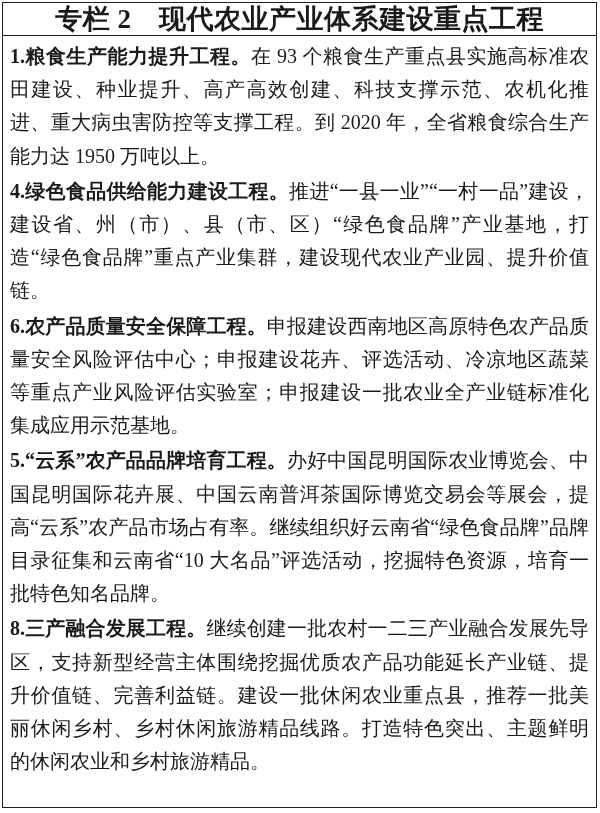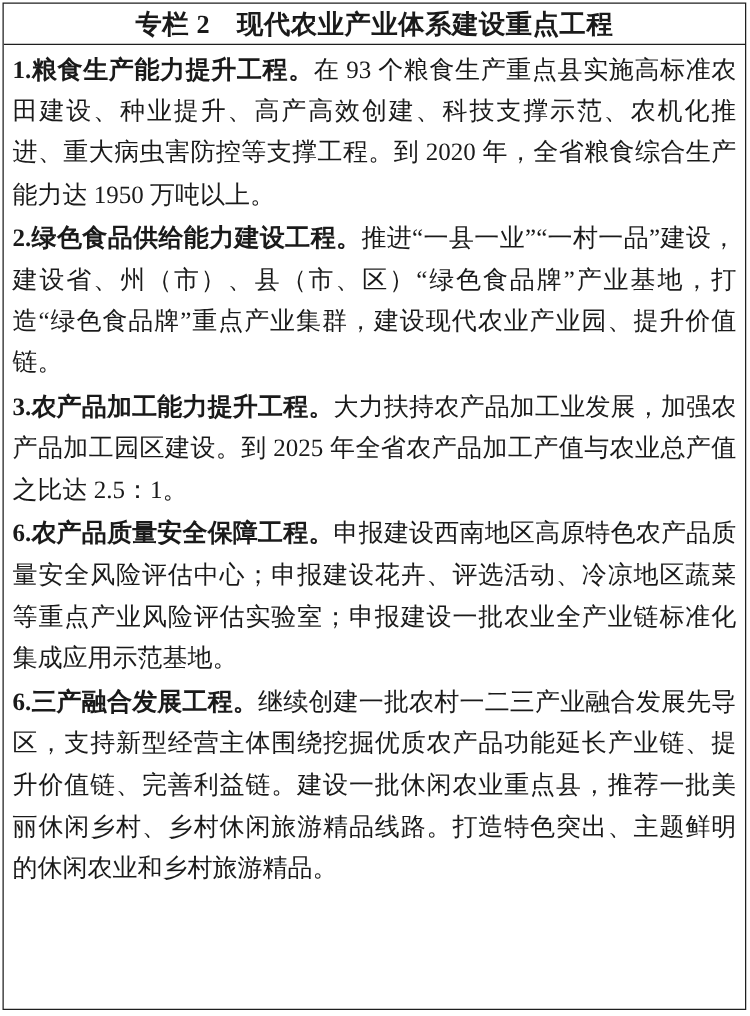--- a/index.html
+++ b/index.html
@@ -27,39 +27,39 @@
     background: var(--background, #ffffff);
     overflow: hidden;
   }
   .box-title {
     height: 33px;
     border-bottom: 1.5px solid var(--border, #1f1f1f);
     display: flex;
     align-items: center;
     justify-content: center;
     font-weight: 700;
-    font-size: 21px;
+    font-size: 27px;
     letter-spacing: 0.5px;
   }
   .box-body {
     padding: 4px 7px 0 7px;
     font-size: 20px;
     line-height: 33.2px;
     text-align: justify;
   }
   .para { margin-bottom: 2px; }
   .para .lead { font-weight: 700; }
 </style>
 </head>
 <body>
 
 <div class="page">
   <div class="box">
     <div class="box-title">专栏 2　现代农业产业体系建设重点工程</div>
     <div class="box-body">
       <p class="para"><span class="lead">1.粮食生产能力提升工程。</span><span>在 93 个粮食生产重点县实施高标准农田建设、种业提升、高产高效创建、科技支撑示范、农机化推进、重大病虫害防控等支撑工程。到 2020 年，全省粮食综合生产能力达 1950 万吨以上。</span></p>
-      <p class="para"><span class="lead">2.绿色食品供给能力建设工程。</span><span>推进“一县一业”“一村一品”建设，建设省、州（市）、县（市、区）“绿色食品牌”产业基地，打造“绿色食品牌”重点产业集群，建设现代农业产业园、提升价值链。</span></p>
-      <p class="para"><span class="lead">3.农产品加工能力提升工程。</span><span>大力扶持农产品加工业发展，加强农产品加工园区建设。到 2025 年全省农产品加工产值与农业总产值之比达 2.5：1。</span></p>
+      <p class="para"><span class="lead">4.绿色食品供给能力建设工程。</span><span>推进“一县一业”“一村一品”建设，建设省、州（市）、县（市、区）“绿色食品牌”产业基地，打造“绿色食品牌”重点产业集群，建设现代农业产业园、提升价值链。</span></p>
       <p class="para"><span class="lead">6.农产品质量安全保障工程。</span><span>申报建设西南地区高原特色农产品质量安全风险评估中心；申报建设花卉、评选活动、冷凉地区蔬菜等重点产业风险评估实验室；申报建设一批农业全产业链标准化集成应用示范基地。</span></p>
-      <p class="para"><span class="lead">6.三产融合发展工程。</span><span>继续创建一批农村一二三产业融合发展先导区，支持新型经营主体围绕挖掘优质农产品功能延长产业链、提升价值链、完善利益链。建设一批休闲农业重点县，推荐一批美丽休闲乡村、乡村休闲旅游精品线路。打造特色突出、主题鲜明的休闲农业和乡村旅游精品。</span></p>
+      <p class="para"><span class="lead">5.“云系”农产品品牌培育工程。</span><span>办好中国昆明国际农业博览会、中国昆明国际花卉展、中国云南普洱茶国际博览交易会等展会，提高“云系”农产品市场占有率。继续组织好云南省“绿色食品牌”品牌目录征集和云南省“10 大名品”评选活动，挖掘特色资源，培育一批特色知名品牌。</span></p>
+      <p class="para"><span class="lead">8.三产融合发展工程。</span><span>继续创建一批农村一二三产业融合发展先导区，支持新型经营主体围绕挖掘优质农产品功能延长产业链、提升价值链、完善利益链。建设一批休闲农业重点县，推荐一批美丽休闲乡村、乡村休闲旅游精品线路。打造特色突出、主题鲜明的休闲农业和乡村旅游精品。</span></p>
     </div>
   </div>
 </div>
 
 </body></html>

